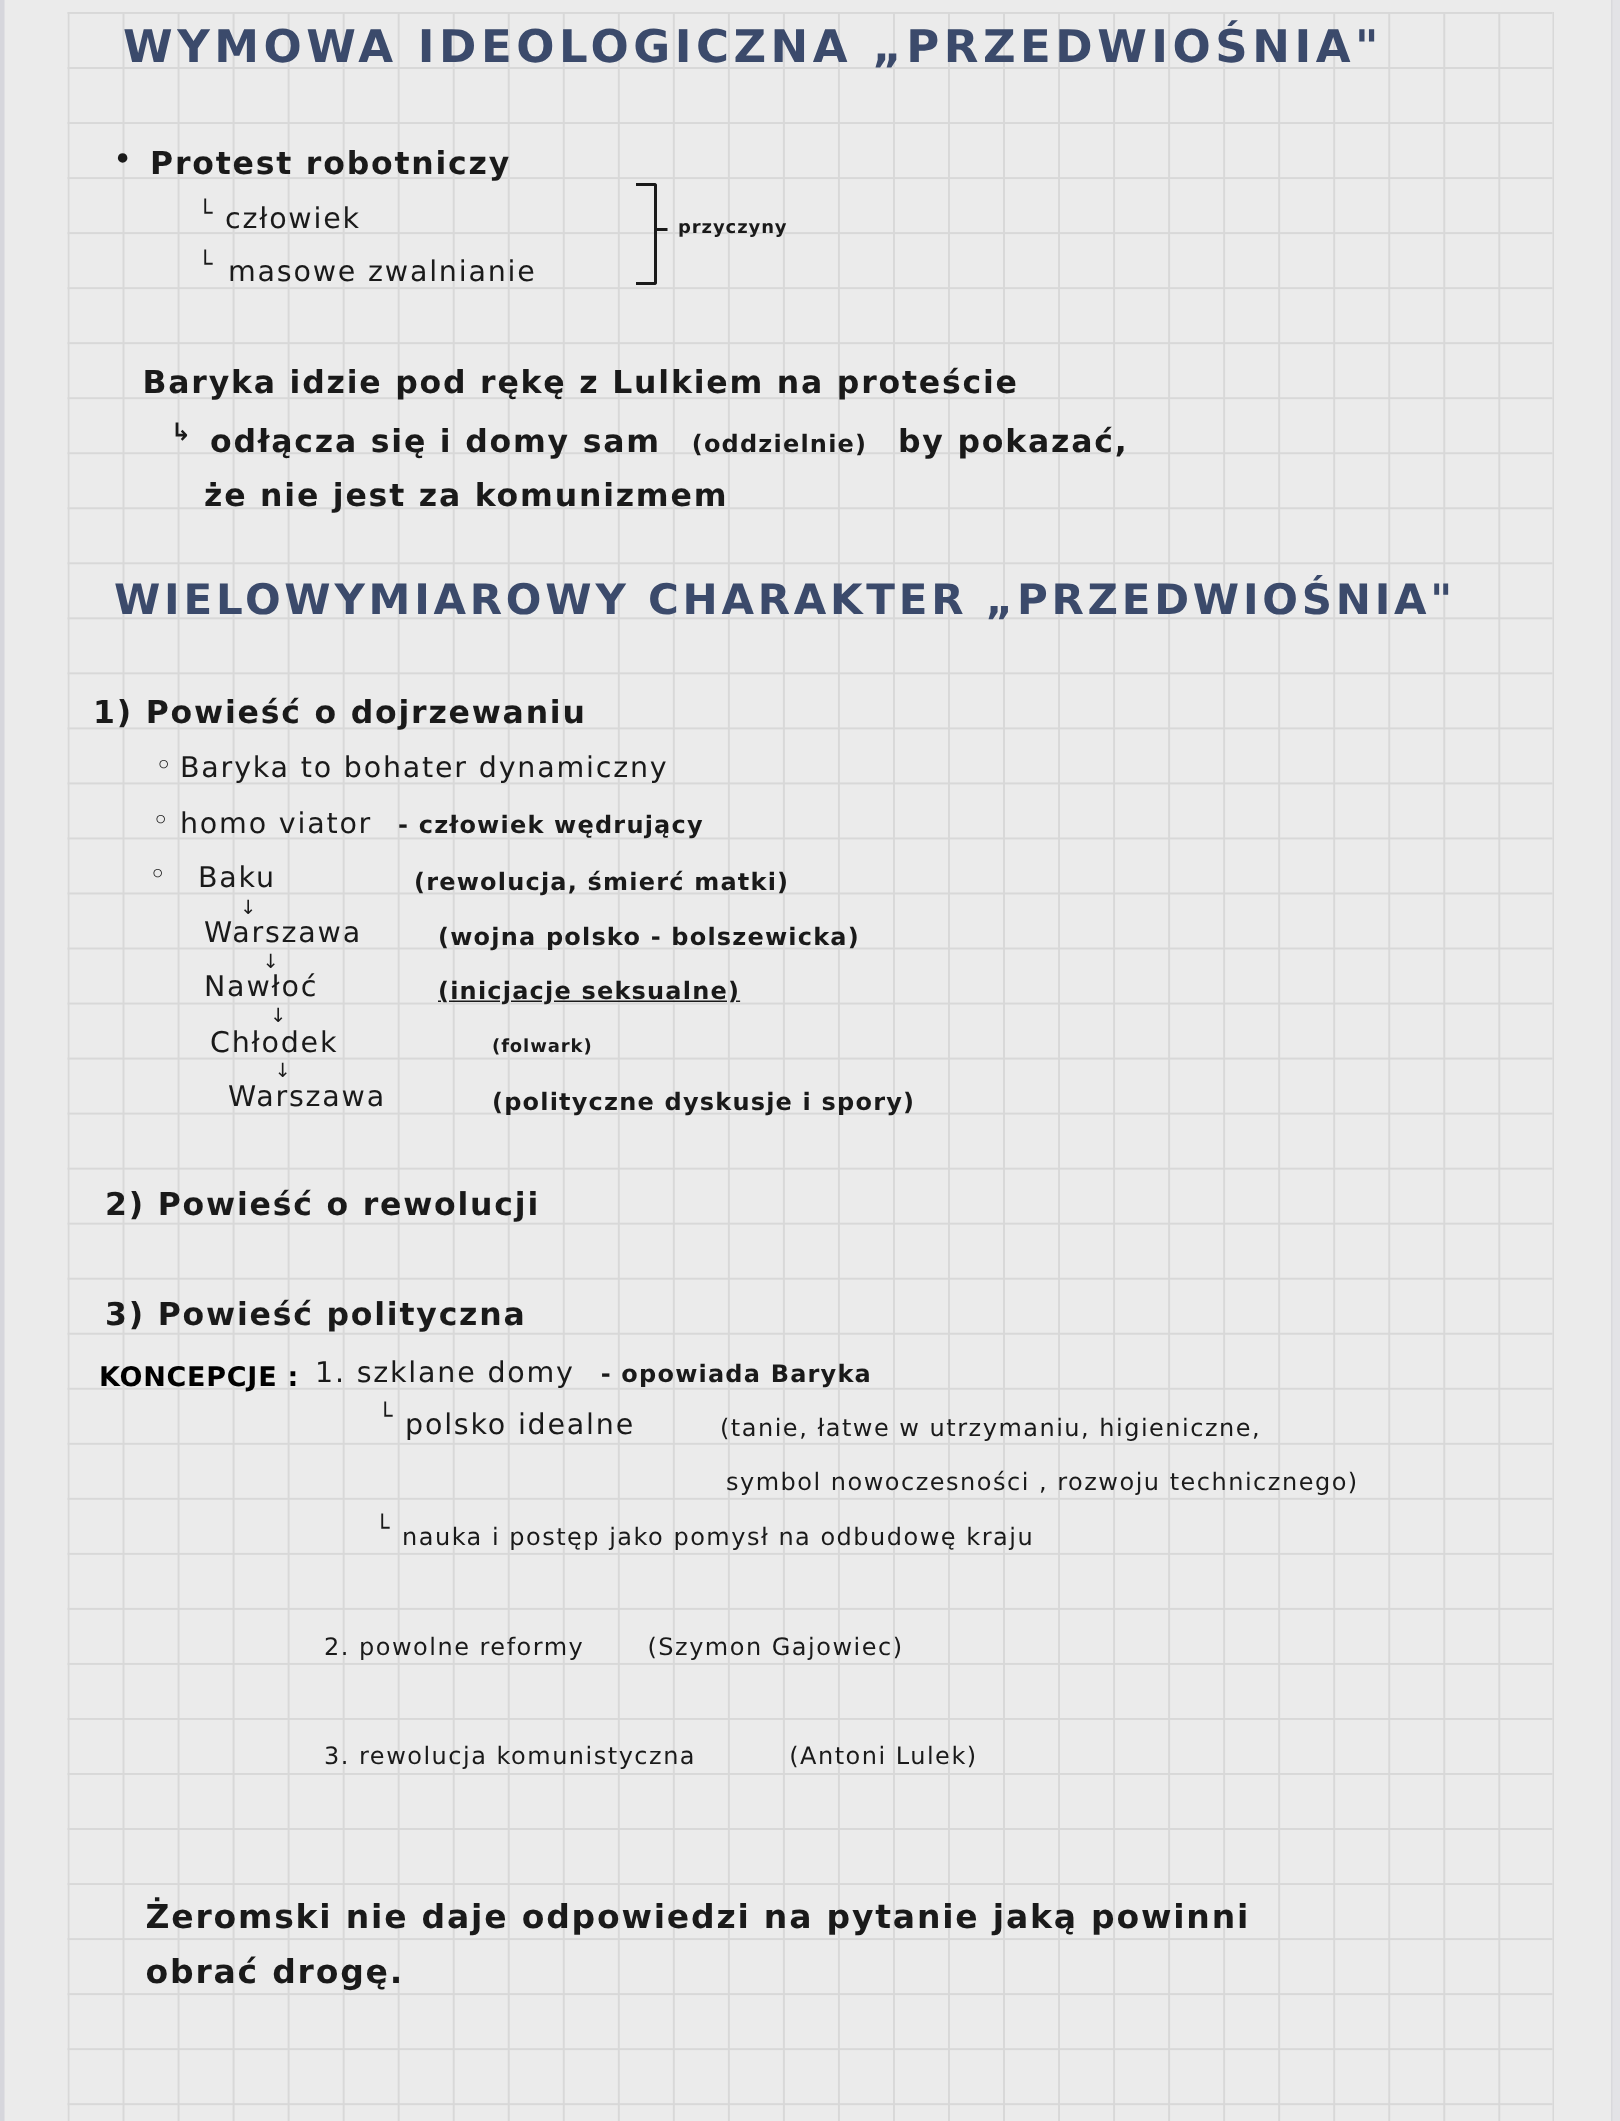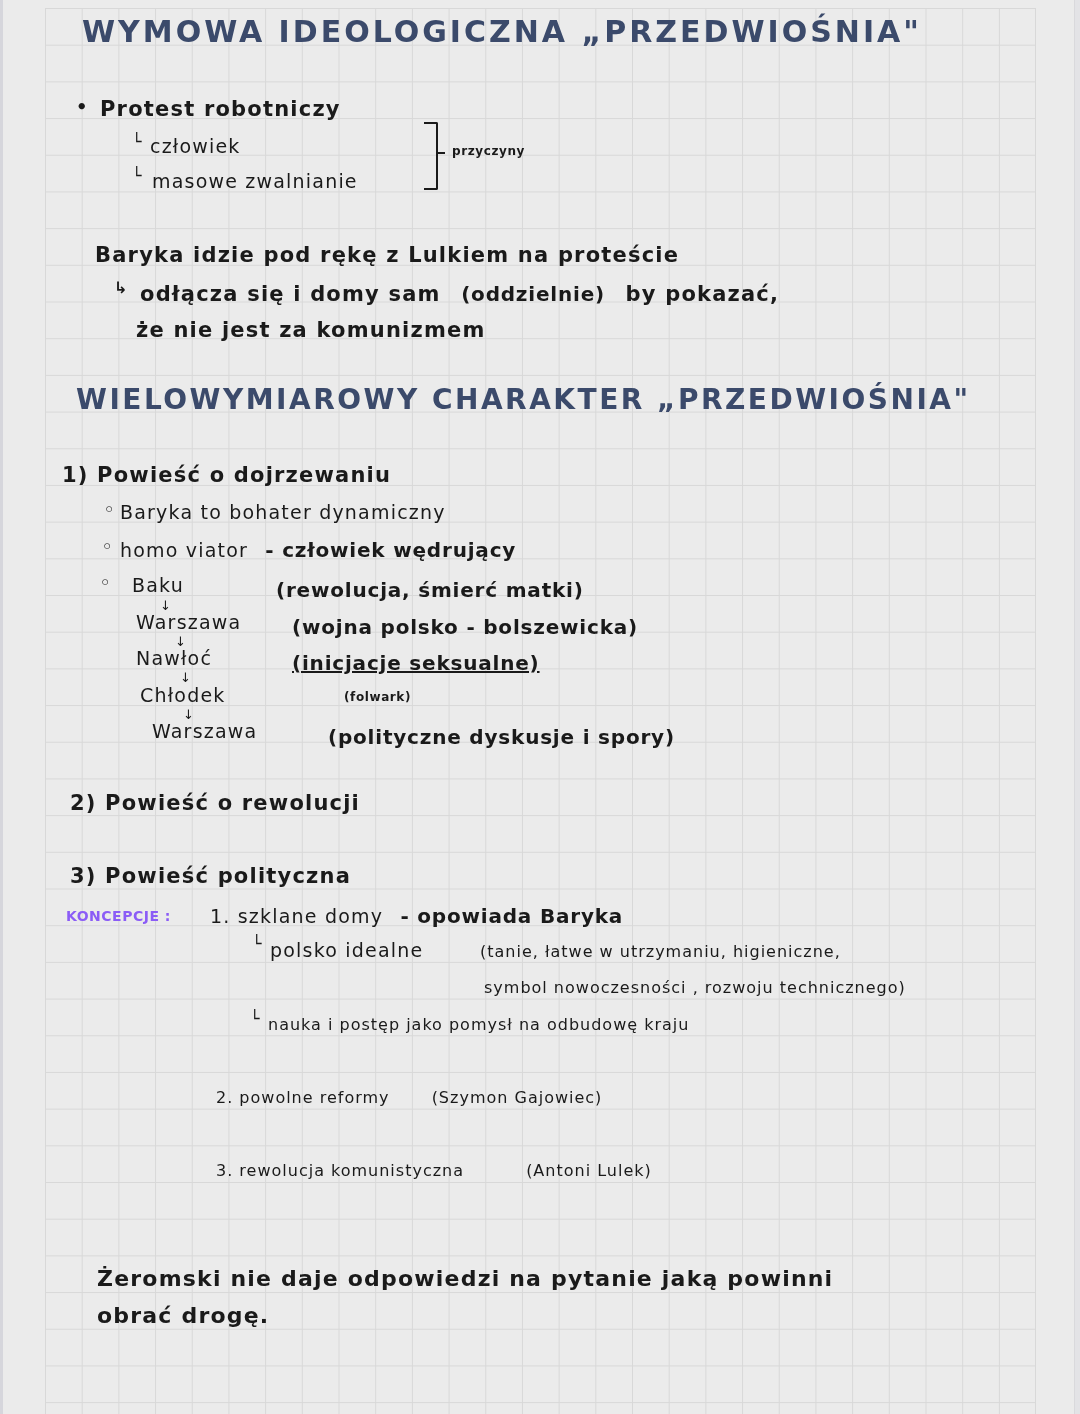--- a/index.html
+++ b/index.html
@@ -25,23 +25,23 @@
   }
   .t { position: absolute; white-space: nowrap; color: #1a1a1a; }
   .heading {
     color: #3b4a6b; font-weight: bold; font-size: 30px; letter-spacing: 3px;
     font-family: "DejaVu Sans", sans-serif;
   }
   .heading2 { font-size: 28px; letter-spacing: 2.5px; }
   .body-lg { font-size: 21px; font-weight: bold; letter-spacing: 1.2px; }
   .body-md { font-size: 19px; letter-spacing: 1.2px; }
   .body-sm { font-size: 16px; letter-spacing: 1px; }
-  .body-xs { font-size: 20px; letter-spacing: 0.8px; }
+  .body-xs { font-size: 16px; letter-spacing: 0.8px; }
   .tiny { font-size: 12px; letter-spacing: 0.6px; font-weight: bold; }
-  .label-blue { color: #8b5cf6; font-weight: bold; font-size: 14px; letter-spacing: 0.5px; }
+  .label-blue { color: #000000; font-weight: bold; font-size: 18px; letter-spacing: 0.5px; }
   .bold { font-weight: bold; }
   .arrow { position: absolute; font-size: 13px; color: #1a1a1a; }
   .bracket {
     position: absolute; left: 424px; top: 122px; width: 12px; height: 64px;
     border-top: 2px solid #1a1a1a; border-right: 2px solid #1a1a1a; border-bottom: 2px solid #1a1a1a;
     border-radius: 0 2px 2px 0;
   }
   .bracket-tick { position: absolute; left: 437px; top: 152px; width: 8px; height: 2px; background: #1a1a1a; }
 </style>
 </head>
@@ -96,21 +96,21 @@
 
   <div class="t body-md" style="left:136px; top:611px;">Warszawa</div>
   <div class="t body-xs bold" style="left:292px; top:615px;">(wojna  polsko - bolszewicka)</div>
   <span class="arrow" style="left:175px; top:634px;">↓</span>
 
   <div class="t body-md" style="left:136px; top:647px;">Nawłoć</div>
   <div class="t body-xs bold" style="left:292px; top:651px;text-decoration:underline;">(inicjacje  seksualne)</div>
   <span class="arrow" style="left:180px; top:670px;">↓</span>
 
   <div class="t body-md" style="left:140px; top:684px;">Chłodek</div>
-  <div class="t tiny" style="left:344px; top:690px;">(folwark)</div>
+  <div class="t tiny" style="left:328px; top:690px;">(folwark)</div>
   <span class="arrow" style="left:183px; top:707px;">↓</span>
 
   <div class="t body-md" style="left:152px; top:720px;">Warszawa</div>
   <div class="t body-xs bold" style="left:328px; top:725px;">(polityczne  dyskusje  i  spory)</div>
 
   <div class="t body-lg" style="left:70px; top:791px;">2) Powieść  o  rewolucji</div>
 
   <div class="t body-lg" style="left:70px; top:864px;">3) Powieść  polityczna</div>
 
   <div class="t label-blue" style="left:66px; top:908px;">KONCEPCJE :</div>

